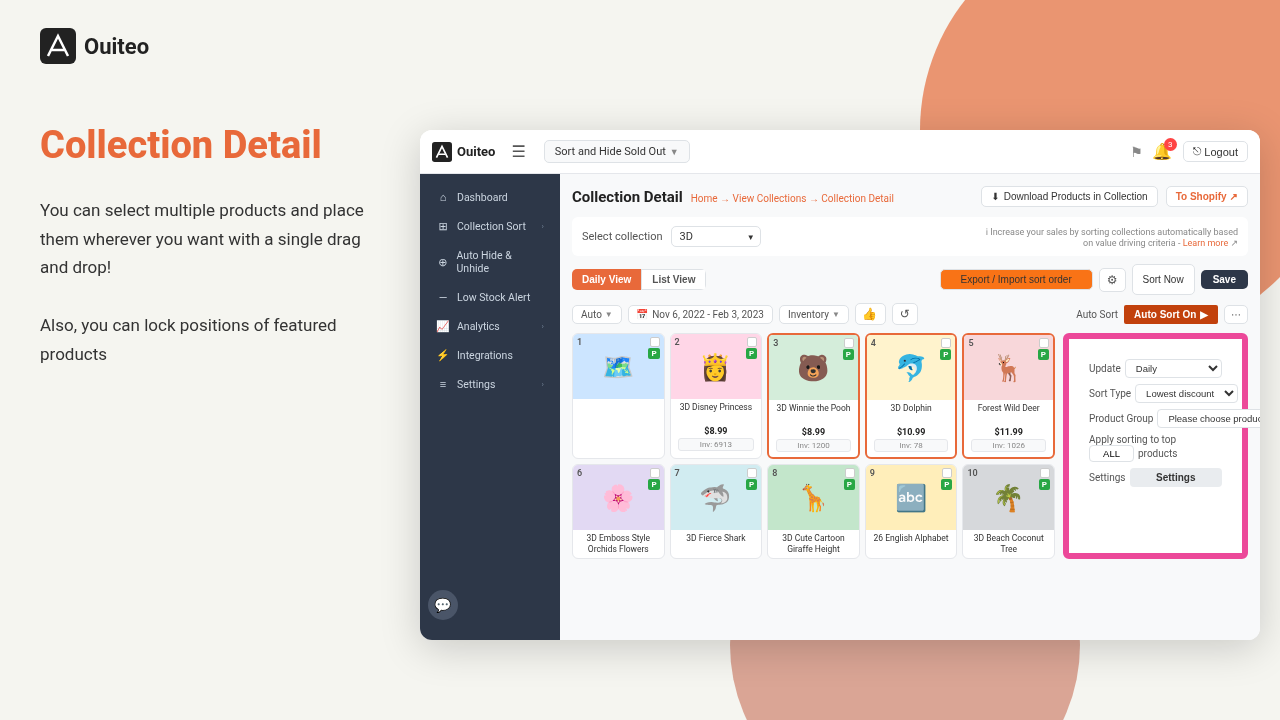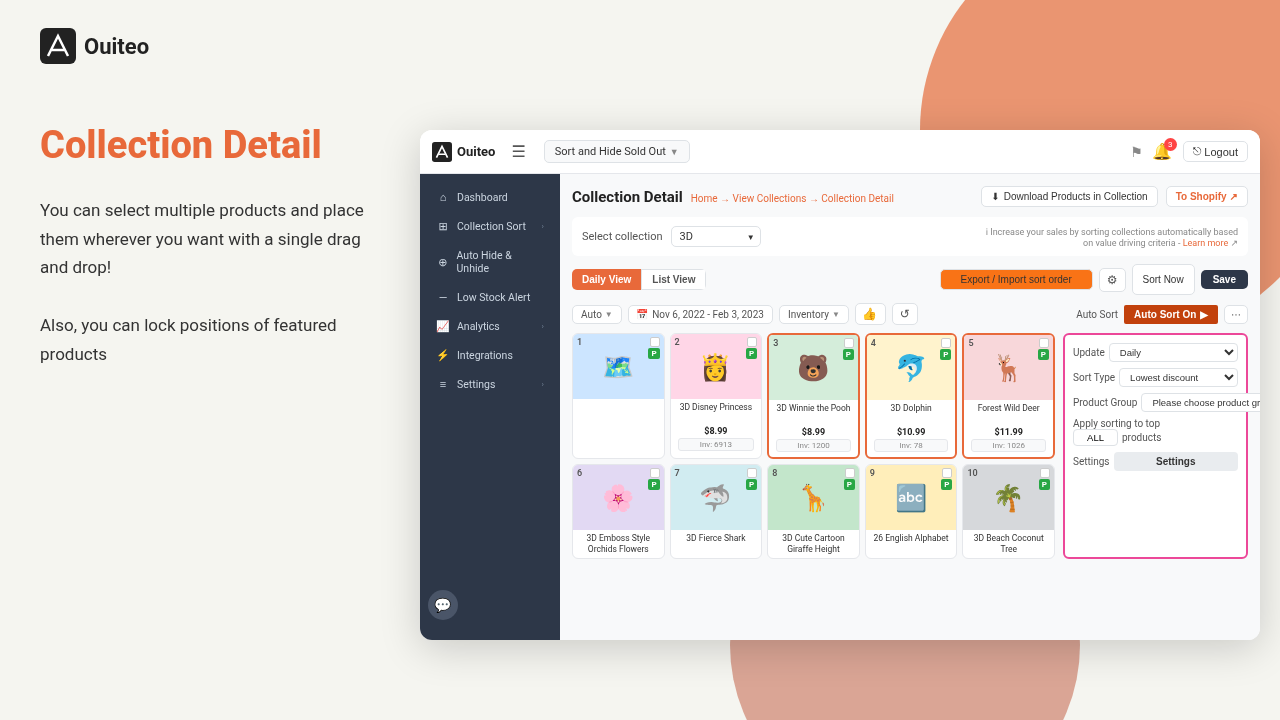--- a/index.html
+++ b/index.html
@@ -563,22 +563,22 @@
       padding: 1px 3px;
       margin: 2px 3px;
     }
 
     
     .sort-panel {
       width: 185px;
       flex-shrink: 0;
       background: #fff;
       border-radius: 6px;
-      border: 2px solid #ec4899;
-      padding: 8px;
+      border: 6px solid #ec4899;
+      padding: 20px;
       font-size: 10px;
     }
     .sort-panel-row {
       display: flex;
       align-items: center;
       justify-content: space-between;
       margin-bottom: 6px;
       gap: 4px;
     }
     .sort-panel-label {

